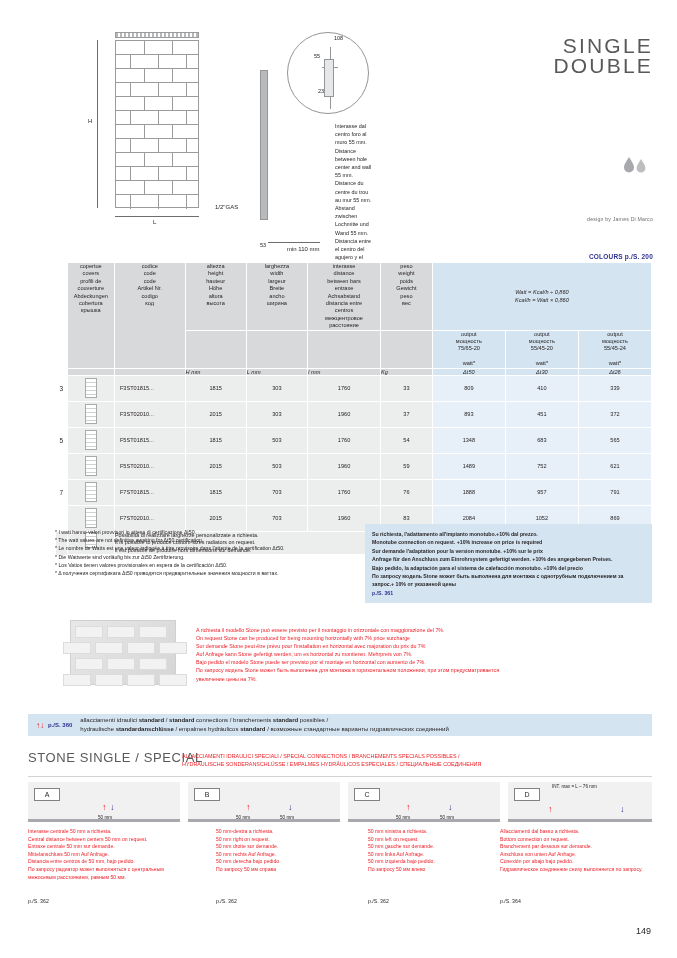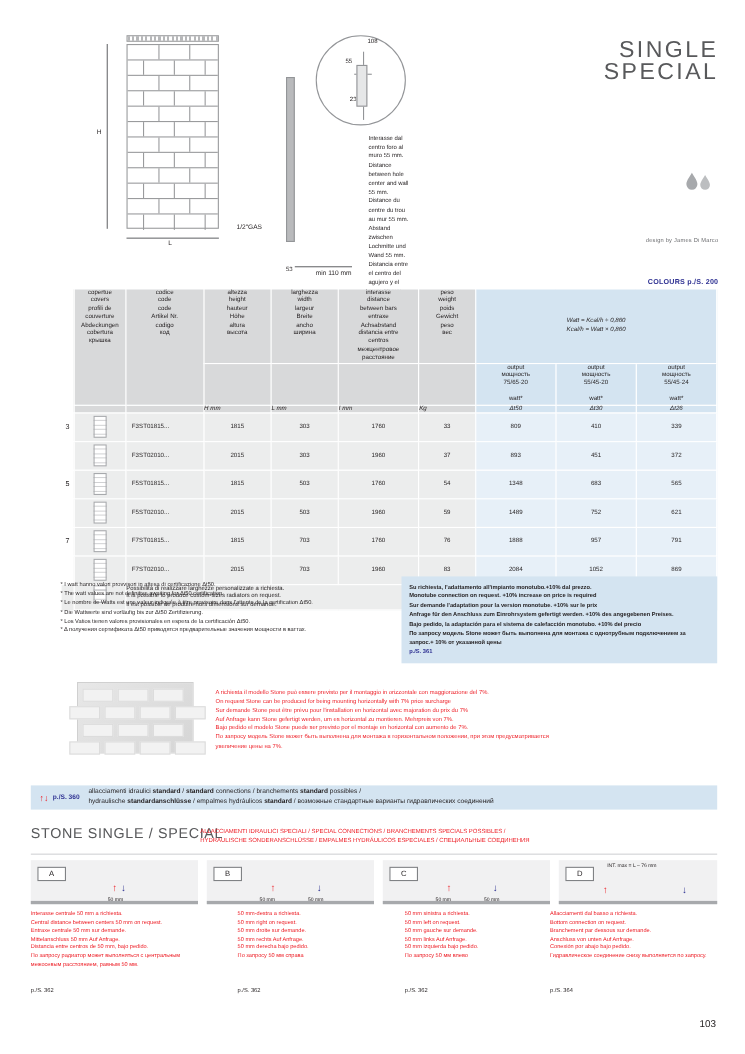--- a/index.html
+++ b/index.html
@@ -137,21 +137,21 @@
 
   .page-num { position:absolute; right:26px; bottom:22px; font-size:9px; color:#231f20; }
 </style>
 </head>
 <body>
 
 <div class="page">
 
   <div class="title-block">
     <div class="title-line">SINGLE</div>
-    <div class="title-line">SPECIAL</div>
+    <div class="title-line">DOUBLE</div>
   </div>
 
   <div class="drops">
     <svg width="28" height="20" viewBox="0 0 28 20">
       <path d="M8 2 C11 7 13 9.5 13 12.5 A5 5 0 0 1 3 12.5 C3 9.5 5 7 8 2 Z" fill="#a7a9ac"></path>
       <path d="M20 4 C22.6 8.4 24.4 10.6 24.4 13.2 A4.4 4.4 0 0 1 15.6 13.2 C15.6 10.6 17.4 8.4 20 4 Z" fill="#bcbec0"></path>
     </svg>
   </div>
 
   <div class="designer">design by James Di Marco</div>
@@ -556,14 +556,14 @@
   <div class="cap" style="left:500px; top:828px; width:152px;">
     <div class="rd">Allacciamenti dal basso a richiesta.</div>
     <div class="rd">Bottom connection on request.</div>
     <div class="rd">Branchement par dessous sur demande.</div>
     <div class="rd">Anschluss von unten Auf Anfrage.</div>
     <div class="rd">Conexión por abajo bajo pedido.</div>
     <div class="rd">Гидравлическое соединение снизу выполняется по запросу.</div>
   </div>
   <div class="pg-ref" style="left:500px; top:898px;">p./S. 364</div>
 
-  <div class="page-num">103</div>
+  <div class="page-num">149</div>
 </div>
 
 </body></html>

